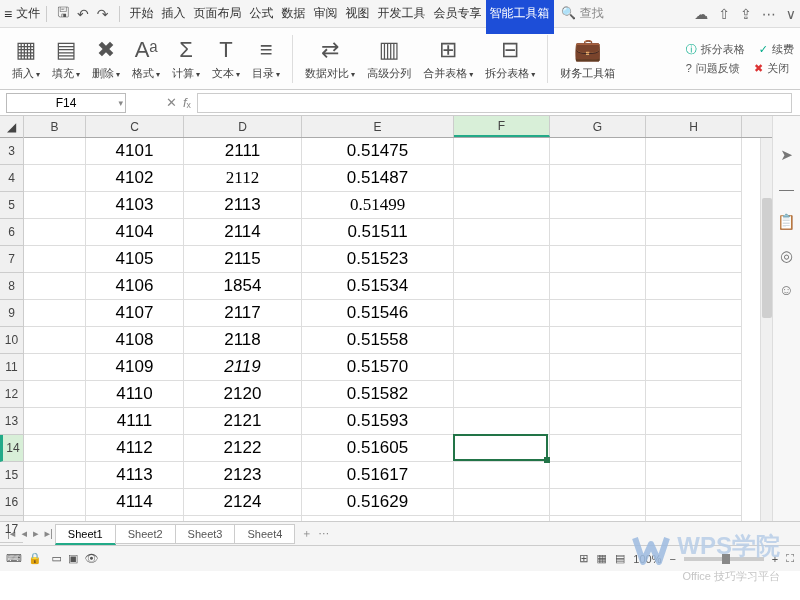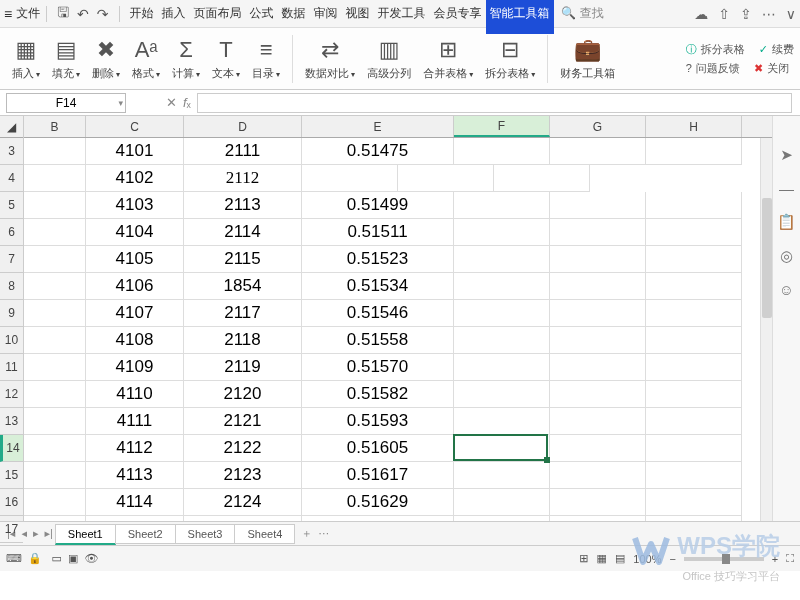--- a/index.html
+++ b/index.html
@@ -210,29 +210,30 @@
           <div class="cell" style="width: 118px;">2111</div>
           <div class="cell" style="width: 152px;">0.51475</div>
           <div class="cell" style="width: 96px;"></div>
           <div class="cell" style="width: 96px;"></div>
           <div class="cell" style="width: 96px;"></div>
         </div>
         <div class="row">
           <div class="cell" style="width: 62px;"></div>
           <div class="cell" style="width: 98px;">4102</div>
           <div class="cell" style="width: 118px; font-family: Liberation Serif, serif;">2112</div>
+          <div class="cell" style="width: 152px;">0.51487</div>
           <div class="cell" style="width: 96px;"></div>
           <div class="cell" style="width: 96px;"></div>
           <div class="cell" style="width: 96px;"></div>
         </div>
         <div class="row">
           <div class="cell" style="width: 62px;"></div>
           <div class="cell" style="width: 98px;">4103</div>
           <div class="cell" style="width: 118px;">2113</div>
-          <div class="cell" style="width: 152px;">0.51499</div>
+          <div class="cell" style="width: 152px; font-family: Liberation Serif, serif;">0.51499</div>
           <div class="cell" style="width: 96px;"></div>
           <div class="cell" style="width: 96px;"></div>
           <div class="cell" style="width: 96px;"></div>
         </div>
         <div class="row">
           <div class="cell" style="width: 62px;"></div>
           <div class="cell" style="width: 98px;">4104</div>
           <div class="cell" style="width: 118px;">2114</div>
           <div class="cell" style="width: 152px;">0.51511</div>
           <div class="cell" style="width: 96px;"></div>
@@ -271,21 +272,21 @@
           <div class="cell" style="width: 98px;">4108</div>
           <div class="cell" style="width: 118px;">2118</div>
           <div class="cell" style="width: 152px;">0.51558</div>
           <div class="cell" style="width: 96px;"></div>
           <div class="cell" style="width: 96px;"></div>
           <div class="cell" style="width: 96px;"></div>
         </div>
         <div class="row">
           <div class="cell" style="width: 62px;"></div>
           <div class="cell" style="width: 98px;">4109</div>
-          <div class="cell" style="width: 118px;">2119</div>
+          <div class="cell" style="width: 118px; font-style: italic;">2119</div>
           <div class="cell" style="width: 152px;">0.51570</div>
           <div class="cell" style="width: 96px;"></div>
           <div class="cell" style="width: 96px;"></div>
           <div class="cell" style="width: 96px;"></div>
         </div>
         <div class="row">
           <div class="cell" style="width: 62px;"></div>
           <div class="cell" style="width: 98px;">4110</div>
           <div class="cell" style="width: 118px;">2120</div>
           <div class="cell" style="width: 152px;">0.51582</div>

